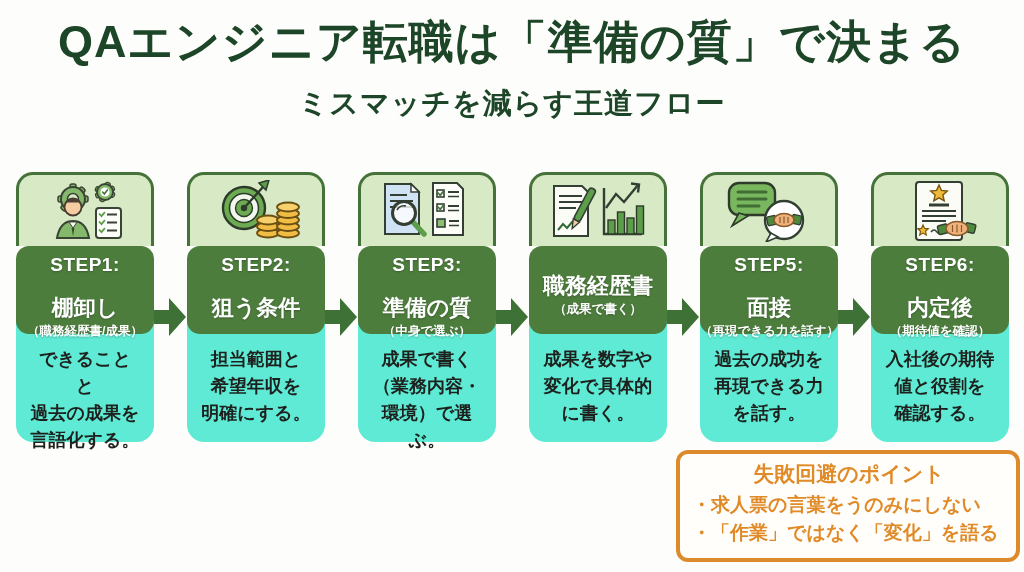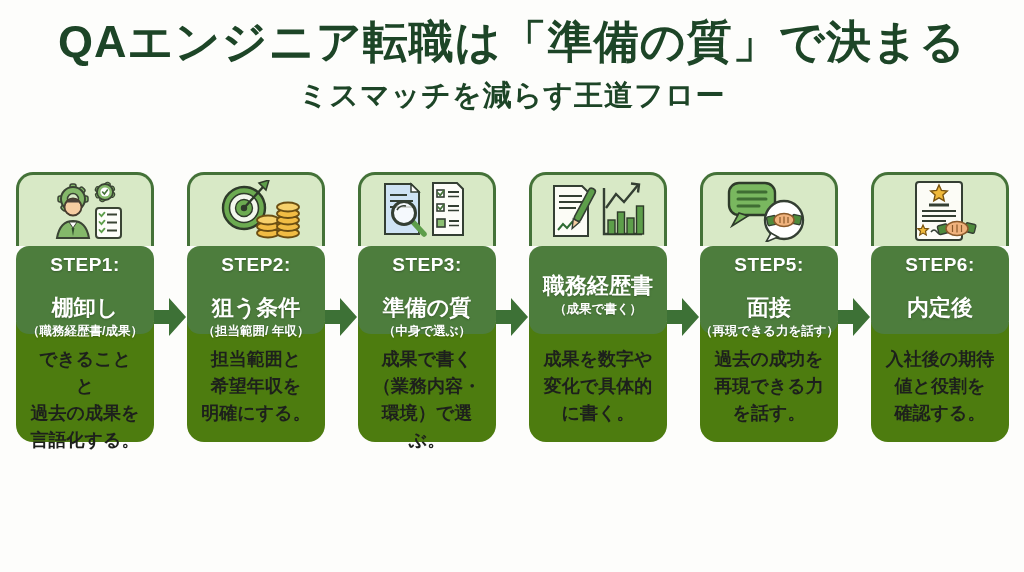--- a/index.html
+++ b/index.html
@@ -11,21 +11,21 @@
   }
   .canvas { position:relative; width:1024px; height:572px; background:#fdfdfb; }
 
   
   .title {
     margin:0; padding-top:16px; text-align:center;
     font-size:45px; font-weight:900; letter-spacing:1px;
     color:#1d4527; line-height:1.15;
   }
   .subtitle {
-    margin:8px 0 0; text-align:center;
+    margin:16px 0 0; text-align:center;
     font-size:29px; font-weight:900; letter-spacing:1px;
     color:#1d4527;
   }
 
   
   .flow-row {
     position:absolute; top:172px; left:16px;
     display:flex; align-items:flex-start;
   }
   .card { width:138px; display:flex; flex-direction:column; }
@@ -40,21 +40,21 @@
     position:relative; z-index:2;
     height:88px; background:#4d7d3d; border-radius:13px;
     color:#ffffff; text-align:center; padding-top:8px;
     text-shadow:0 1px 2px rgba(0,0,0,0.25);
   }
   .band-step { font-size:19px; font-weight:800; letter-spacing:0.5px; }
   .band-title { font-size:22px; font-weight:800; line-height:1.15; margin-top:19px; }
   .band-sub { font-size:12.5px; font-weight:700; margin-top:3px; white-space:nowrap; }
   .card-desc {
     height:120px; margin-top:-12px; padding:24px 14px 0;
-    background:#4d7c0f; border-radius:0 0 17px 17px;
+    background:#5eead4; border-radius:0 0 17px 17px;
     font-size:18px; font-weight:800; color:#1d201c;
     text-align:center; line-height:1.5; white-space:pre-line;
   }
   .arrow-slot { width:33px; margin-top:125px; flex:none; display:flex; }
 
   
   .point-box {
     position:absolute; left:676px; top:450px; width:344px; height:112px;
     background:#fffefb; border:4px solid #dd8a2c; border-radius:12px;
     padding:6px 10px 0 12px;
@@ -149,21 +149,20 @@
             <ellipse cx="84" cy="46.5" rx="11" ry="4.5" fill="#f1bc44" stroke="#6b4e12" stroke-width="1.8"></ellipse>
             <ellipse cx="84" cy="40" rx="11" ry="4.5" fill="#f1bc44" stroke="#6b4e12" stroke-width="1.8"></ellipse>
             <ellipse cx="84" cy="33.5" rx="11" ry="4.5" fill="#f1bc44" stroke="#6b4e12" stroke-width="1.8"></ellipse>
             <ellipse cx="84" cy="27" rx="11" ry="4.5" fill="#f6d06b" stroke="#6b4e12" stroke-width="1.8"></ellipse>
           </g>
         </svg>
       </div>
       <div class="card-band">
         <div class="band-step">STEP2:</div>
         <div class="band-title">狙う条件</div>
-        <div class="band-sub">（担当範囲/ 年収）</div>
       </div>
       <div class="card-desc">担当範囲と
 希望年収を
 明確にする。</div>
     </div>
 
     <div class="arrow-slot">
       <svg width="33" height="40" viewBox="0 0 33 40">
           <polygon points="0,13 15,13 15,1 32,20 15,39 15,27 0,27" fill="#3d7136"></polygon>
         </svg>
@@ -303,22 +302,28 @@
             </g>
           <ellipse cx="69" cy="48.5" rx="11" ry="7" fill="#f0b27d" stroke="#8a5a2b" stroke-width="1.6"></ellipse>
           <line x1="64.5" y1="45" x2="64.5" y2="52" stroke="#8a5a2b" stroke-width="1.2"></line>
           <line x1="69" y1="44.5" x2="69" y2="52.5" stroke="#8a5a2b" stroke-width="1.2"></line>
           <line x1="73.5" y1="45" x2="73.5" y2="52" stroke="#8a5a2b" stroke-width="1.2"></line>
         </svg>
       </div>
       <div class="card-band">
         <div class="band-step">STEP6:</div>
         <div class="band-title">内定後</div>
+        <div class="band-sub">（期待値を確認）</div>
       </div>
       <div class="card-desc">入社後の期待
 値と役割を
 確認する。</div>
     </div>
 
   </div>
 
+  <div class="point-box">
+    <div class="point-title">失敗回避のポイント</div>
+    <div class="point-bullet">・求人票の言葉をうのみにしない</div>
+    <div class="point-bullet">・「作業」ではなく「変化」を語る</div>
+  </div>
 
 </div>
 
 </body></html>

